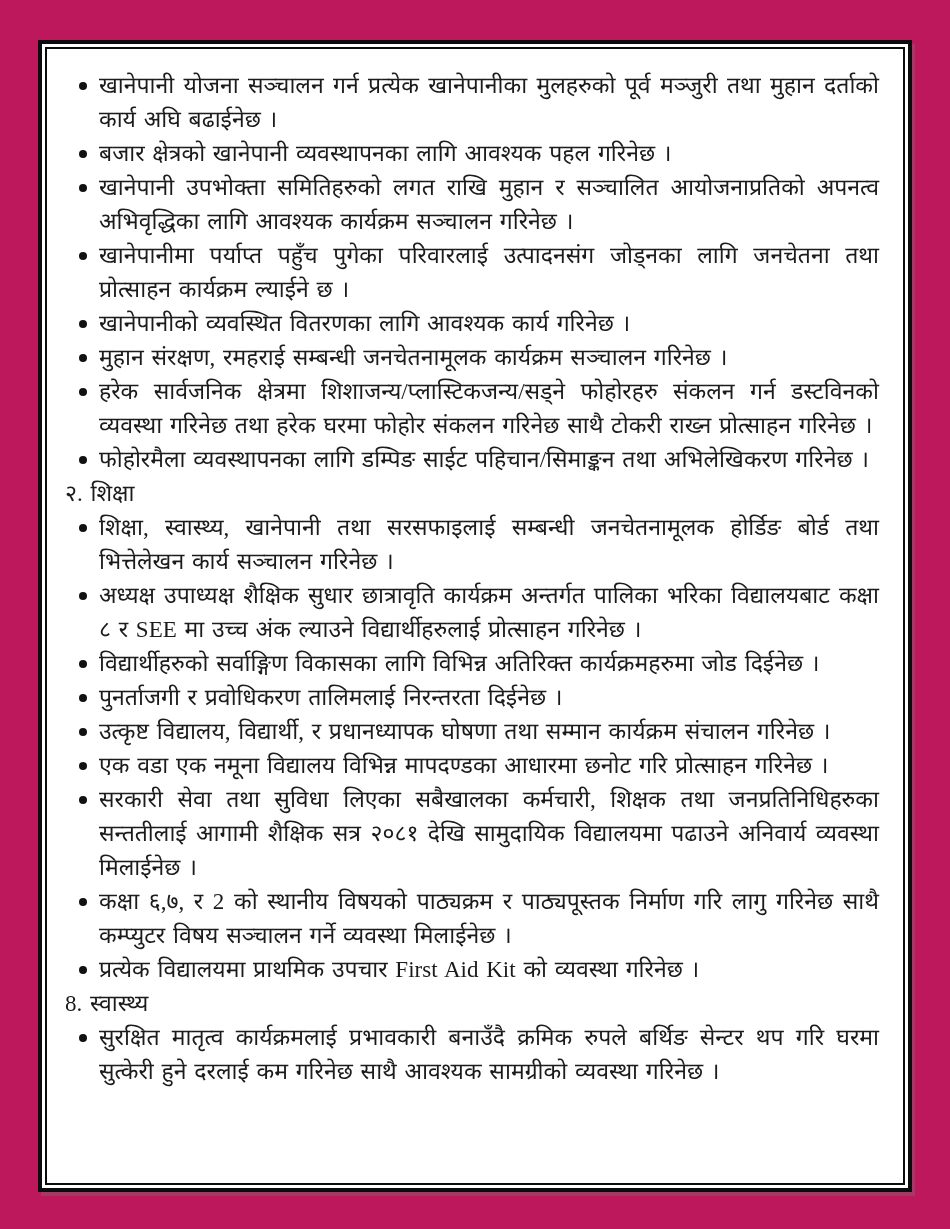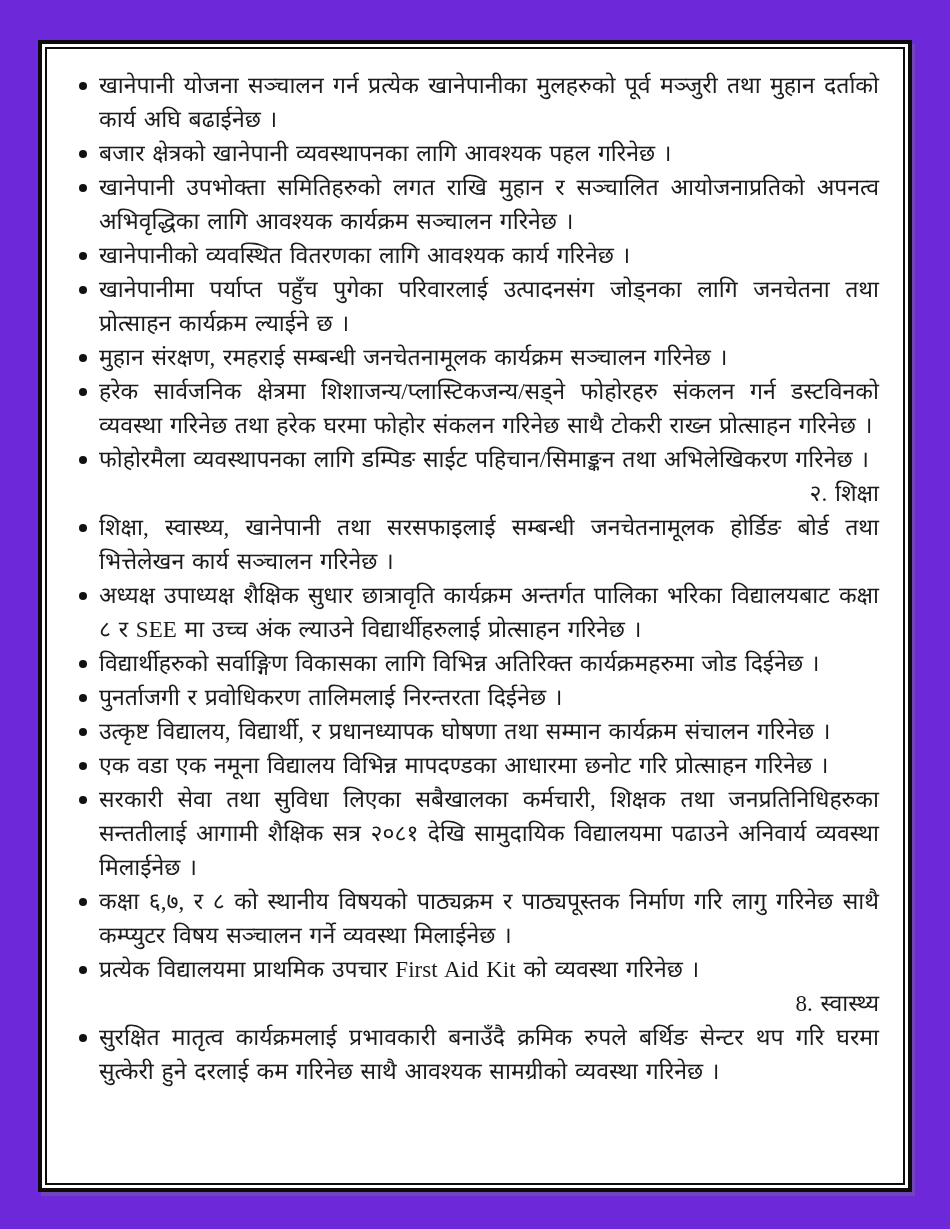--- a/index.html
+++ b/index.html
@@ -10,21 +10,21 @@
   body {
     width: 950px;
     height: 1229px;
     position: relative;
     font-family: "Liberation Serif", "DejaVu Serif", serif;
     color: #1b1b1b;
   }
   .page {
     position: absolute;
     inset: 0;
-    background: #6d28d9;
+    background: #be185d;
   }
   .frame {
     position: absolute;
     left: 38px;
     top: 40px;
     width: 874px;
     height: 1152px;
     box-sizing: border-box;
     border: 4px solid #0c0c0c;
     box-shadow: 3px 4px 0 rgba(120,120,120,0.35);
@@ -44,21 +44,21 @@
     inset: 0;
     padding: 20px 24px 20px 10px;
     box-sizing: border-box;
     overflow: hidden;
     font-size: 23px;
     line-height: 34px;
     word-spacing: 2px;
   }
   .section-heading {
     margin: 0 0 0 8px;
-    text-align: right;
+    text-align: left;
     white-space: nowrap;
   }
   ul.items {
     list-style: none;
     margin: 0;
     padding: 0;
   }
   li.item {
     position: relative;
     padding-left: 42px;
@@ -93,25 +93,25 @@
             <li class="item">
               <span class="dot"></span>
               <span class="txt">बजार क्षेत्रको खानेपानी व्यवस्थापनका लागि आवश्यक पहल गरिनेछ ।</span>
             </li>
             <li class="item">
               <span class="dot"></span>
               <span class="txt">खानेपानी उपभोक्ता समितिहरुको लगत राखि मुहान र सञ्चालित आयोजनाप्रतिको अपनत्व अभिवृद्धिका लागि आवश्यक कार्यक्रम सञ्चालन गरिनेछ ।</span>
             </li>
             <li class="item">
               <span class="dot"></span>
-              <span class="txt">खानेपानीको व्यवस्थित वितरणका लागि आवश्यक कार्य गरिनेछ ।</span>
+              <span class="txt">खानेपानीमा पर्याप्त पहुँच पुगेका परिवारलाई उत्पादनसंग जोड्नका लागि जनचेतना तथा प्रोत्साहन कार्यक्रम ल्याईने छ ।</span>
             </li>
             <li class="item">
               <span class="dot"></span>
-              <span class="txt">खानेपानीमा पर्याप्त पहुँच पुगेका परिवारलाई उत्पादनसंग जोड्नका लागि जनचेतना तथा प्रोत्साहन कार्यक्रम ल्याईने छ ।</span>
+              <span class="txt">खानेपानीको व्यवस्थित वितरणका लागि आवश्यक कार्य गरिनेछ ।</span>
             </li>
             <li class="item">
               <span class="dot"></span>
               <span class="txt">मुहान संरक्षण, रमहराई सम्बन्धी जनचेतनामूलक कार्यक्रम सञ्चालन गरिनेछ ।</span>
             </li>
             <li class="item">
               <span class="dot"></span>
               <span class="txt">हरेक सार्वजनिक क्षेत्रमा शिशाजन्य/प्लास्टिकजन्य/सड्ने फोहोरहरु संकलन गर्न डस्टविनको व्यवस्था गरिनेछ तथा हरेक घरमा फोहोर संकलन गरिनेछ साथै टोकरी राख्न प्रोत्साहन गरिनेछ ।</span>
             </li>
             <li class="item">
@@ -144,21 +144,21 @@
             <li class="item">
               <span class="dot"></span>
               <span class="txt">एक वडा एक नमूना विद्यालय विभिन्न मापदण्डका आधारमा छनोट गरि प्रोत्साहन गरिनेछ ।</span>
             </li>
             <li class="item">
               <span class="dot"></span>
               <span class="txt">सरकारी सेवा तथा सुविधा लिएका सबैखालका कर्मचारी, शिक्षक तथा जनप्रतिनिधिहरुका सन्ततीलाई आगामी शैक्षिक सत्र २०८१ देखि सामुदायिक विद्यालयमा पढाउने अनिवार्य व्यवस्था मिलाईनेछ ।</span>
             </li>
             <li class="item">
               <span class="dot"></span>
-              <span class="txt">कक्षा ६,७, र ८ को स्थानीय विषयको पाठ्यक्रम र पाठ्यपूस्तक निर्माण गरि लागु गरिनेछ साथै कम्प्युटर विषय सञ्चालन गर्ने व्यवस्था मिलाईनेछ ।</span>
+              <span class="txt">कक्षा ६,७, र 2 को स्थानीय विषयको पाठ्यक्रम र पाठ्यपूस्तक निर्माण गरि लागु गरिनेछ साथै कम्प्युटर विषय सञ्चालन गर्ने व्यवस्था मिलाईनेछ ।</span>
             </li>
             <li class="item">
               <span class="dot"></span>
               <span class="txt">प्रत्येक विद्यालयमा प्राथमिक उपचार First Aid Kit को व्यवस्था गरिनेछ ।</span>
             </li>
           </ul>
           <div class="section-heading">8. स्वास्थ्य</div>
           <ul class="items">
             <li class="item">
               <span class="dot"></span>

